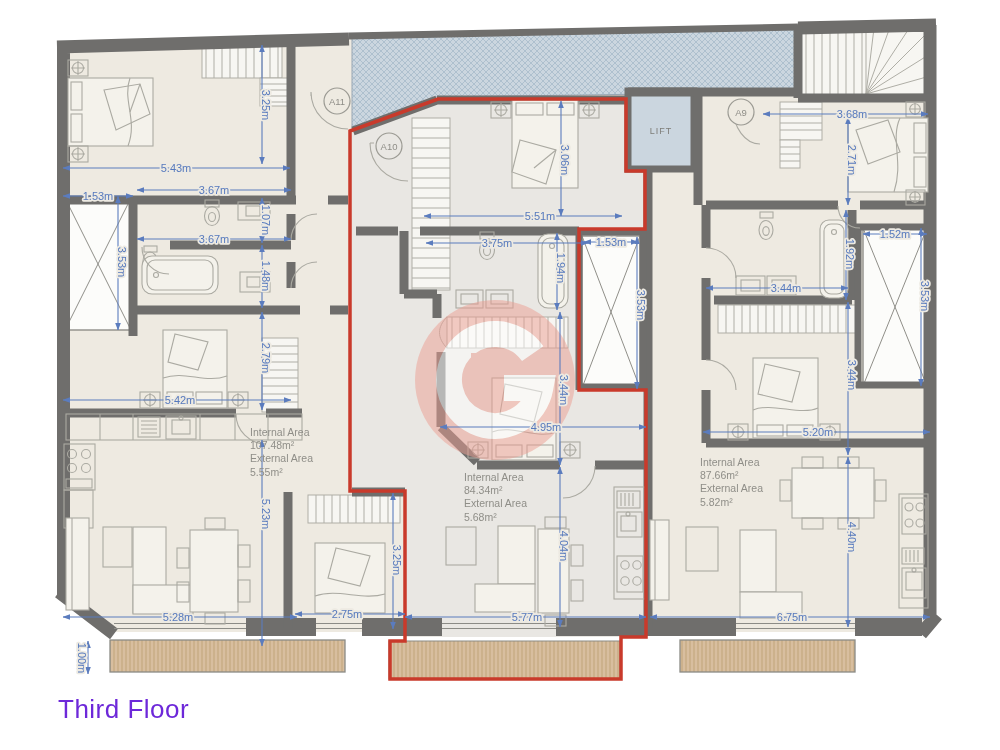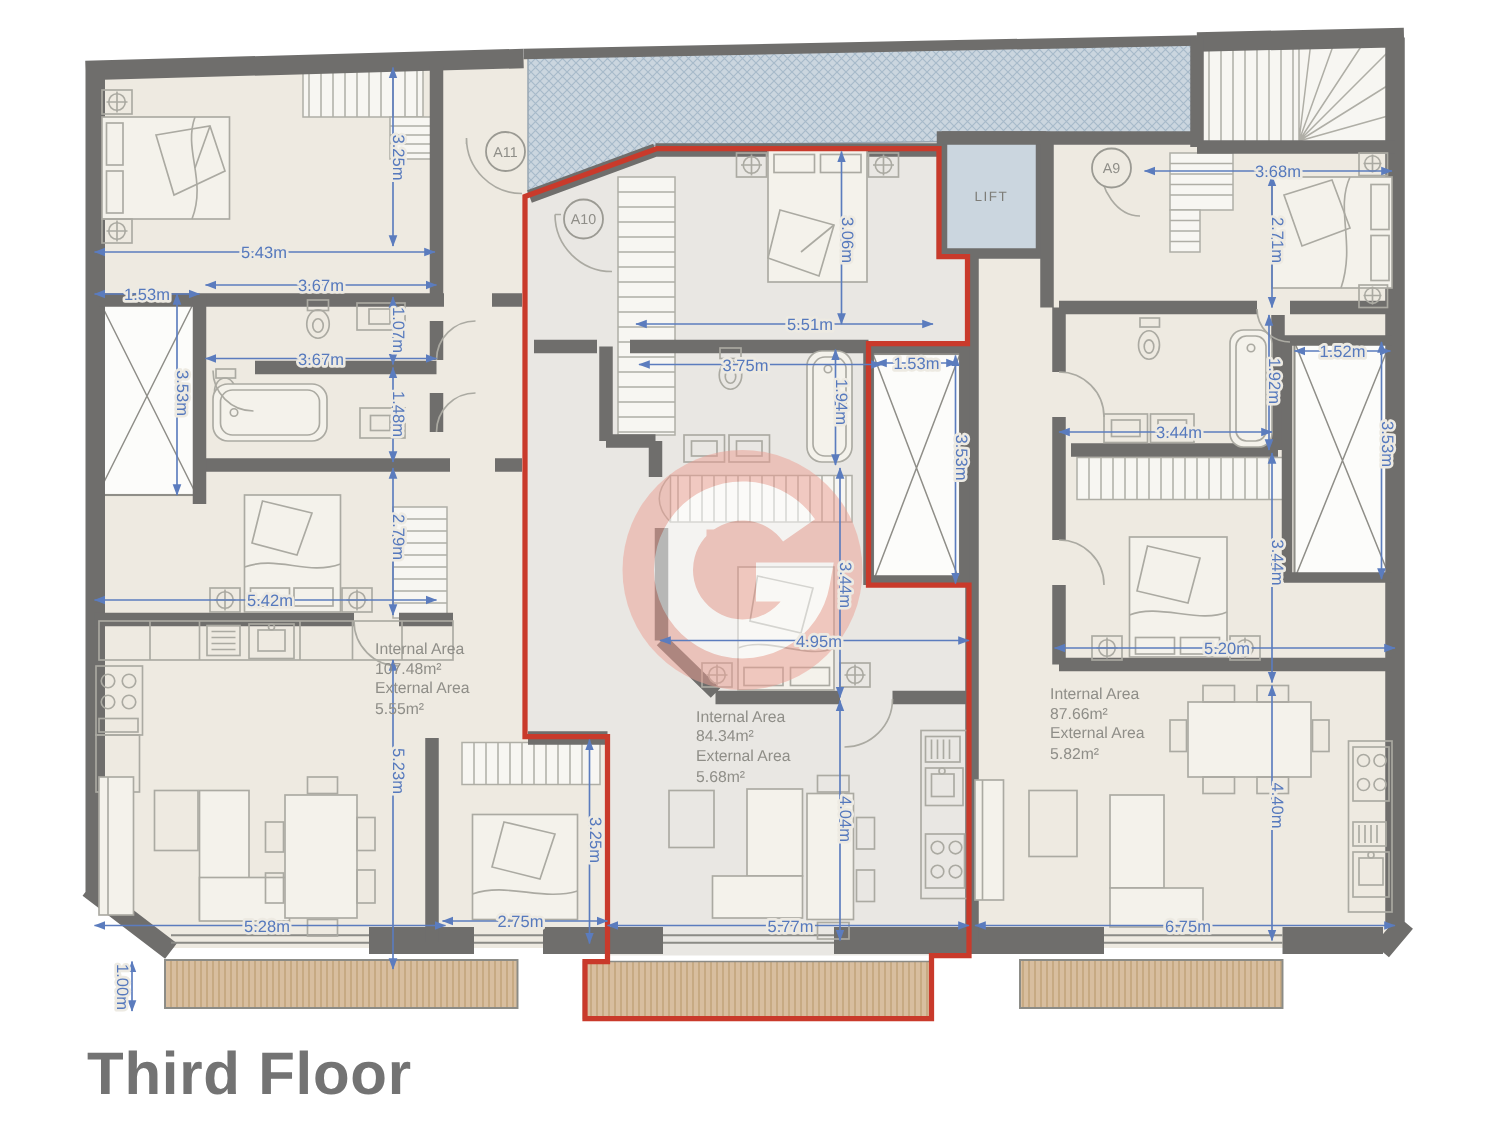--- a/index.html
+++ b/index.html
@@ -12,22 +12,22 @@
   .thin{stroke:#8B8B86;stroke-width:1.2;fill:none;}
   .fur{stroke:#ABAAA2;stroke-width:1.1;fill:none;}
   .furf{stroke:#ABAAA2;stroke-width:1.1;fill:#F4F2EB;}
   .stair{stroke:#AFAEA6;stroke-width:1;fill:none;}
   .diml{stroke:#5B7CBE;stroke-width:1.1;}
   text.dim{font-size:11px;font-family:"Liberation Sans",sans-serif;fill:#5679BD;text-anchor:middle;
            paint-order:stroke;stroke:#EDEAE2;stroke-width:3.5px;stroke-linejoin:round;}
   text.area{font-size:10.5px;font-family:"Liberation Sans",sans-serif;fill:#8F8E88;}
   text.mk{font-size:9.5px;font-family:"Liberation Sans",sans-serif;fill:#8F8E88;text-anchor:middle;}
   text.lift{font-size:9px;font-family:"Liberation Sans",sans-serif;fill:#7E7D78;letter-spacing:1px;text-anchor:middle;}
-  #plan-title{position:absolute;left:58px;top:694px;font-size:40px;color:#737373;
-              letter-spacing:0.5px;font-weight:700;}
+  #plan-title{position:absolute;left:58px;top:694px;font-size:26px;color:#6d28d9;
+              letter-spacing:0.5px;font-weight:400;}
 </style>
 </head>
 <body>
 
 <div id="stage">
 <svg width="1000" height="750" viewBox="0 0 1000 750">
   <defs>
     <marker id="arw" viewBox="0 0 8 8" refX="7.5" refY="4" markerWidth="7" markerHeight="7" orient="auto-start-reverse">
       <path d="M0,1 L8,4 L0,7 Z" fill="#5B7CBE"></path>
     </marker>

